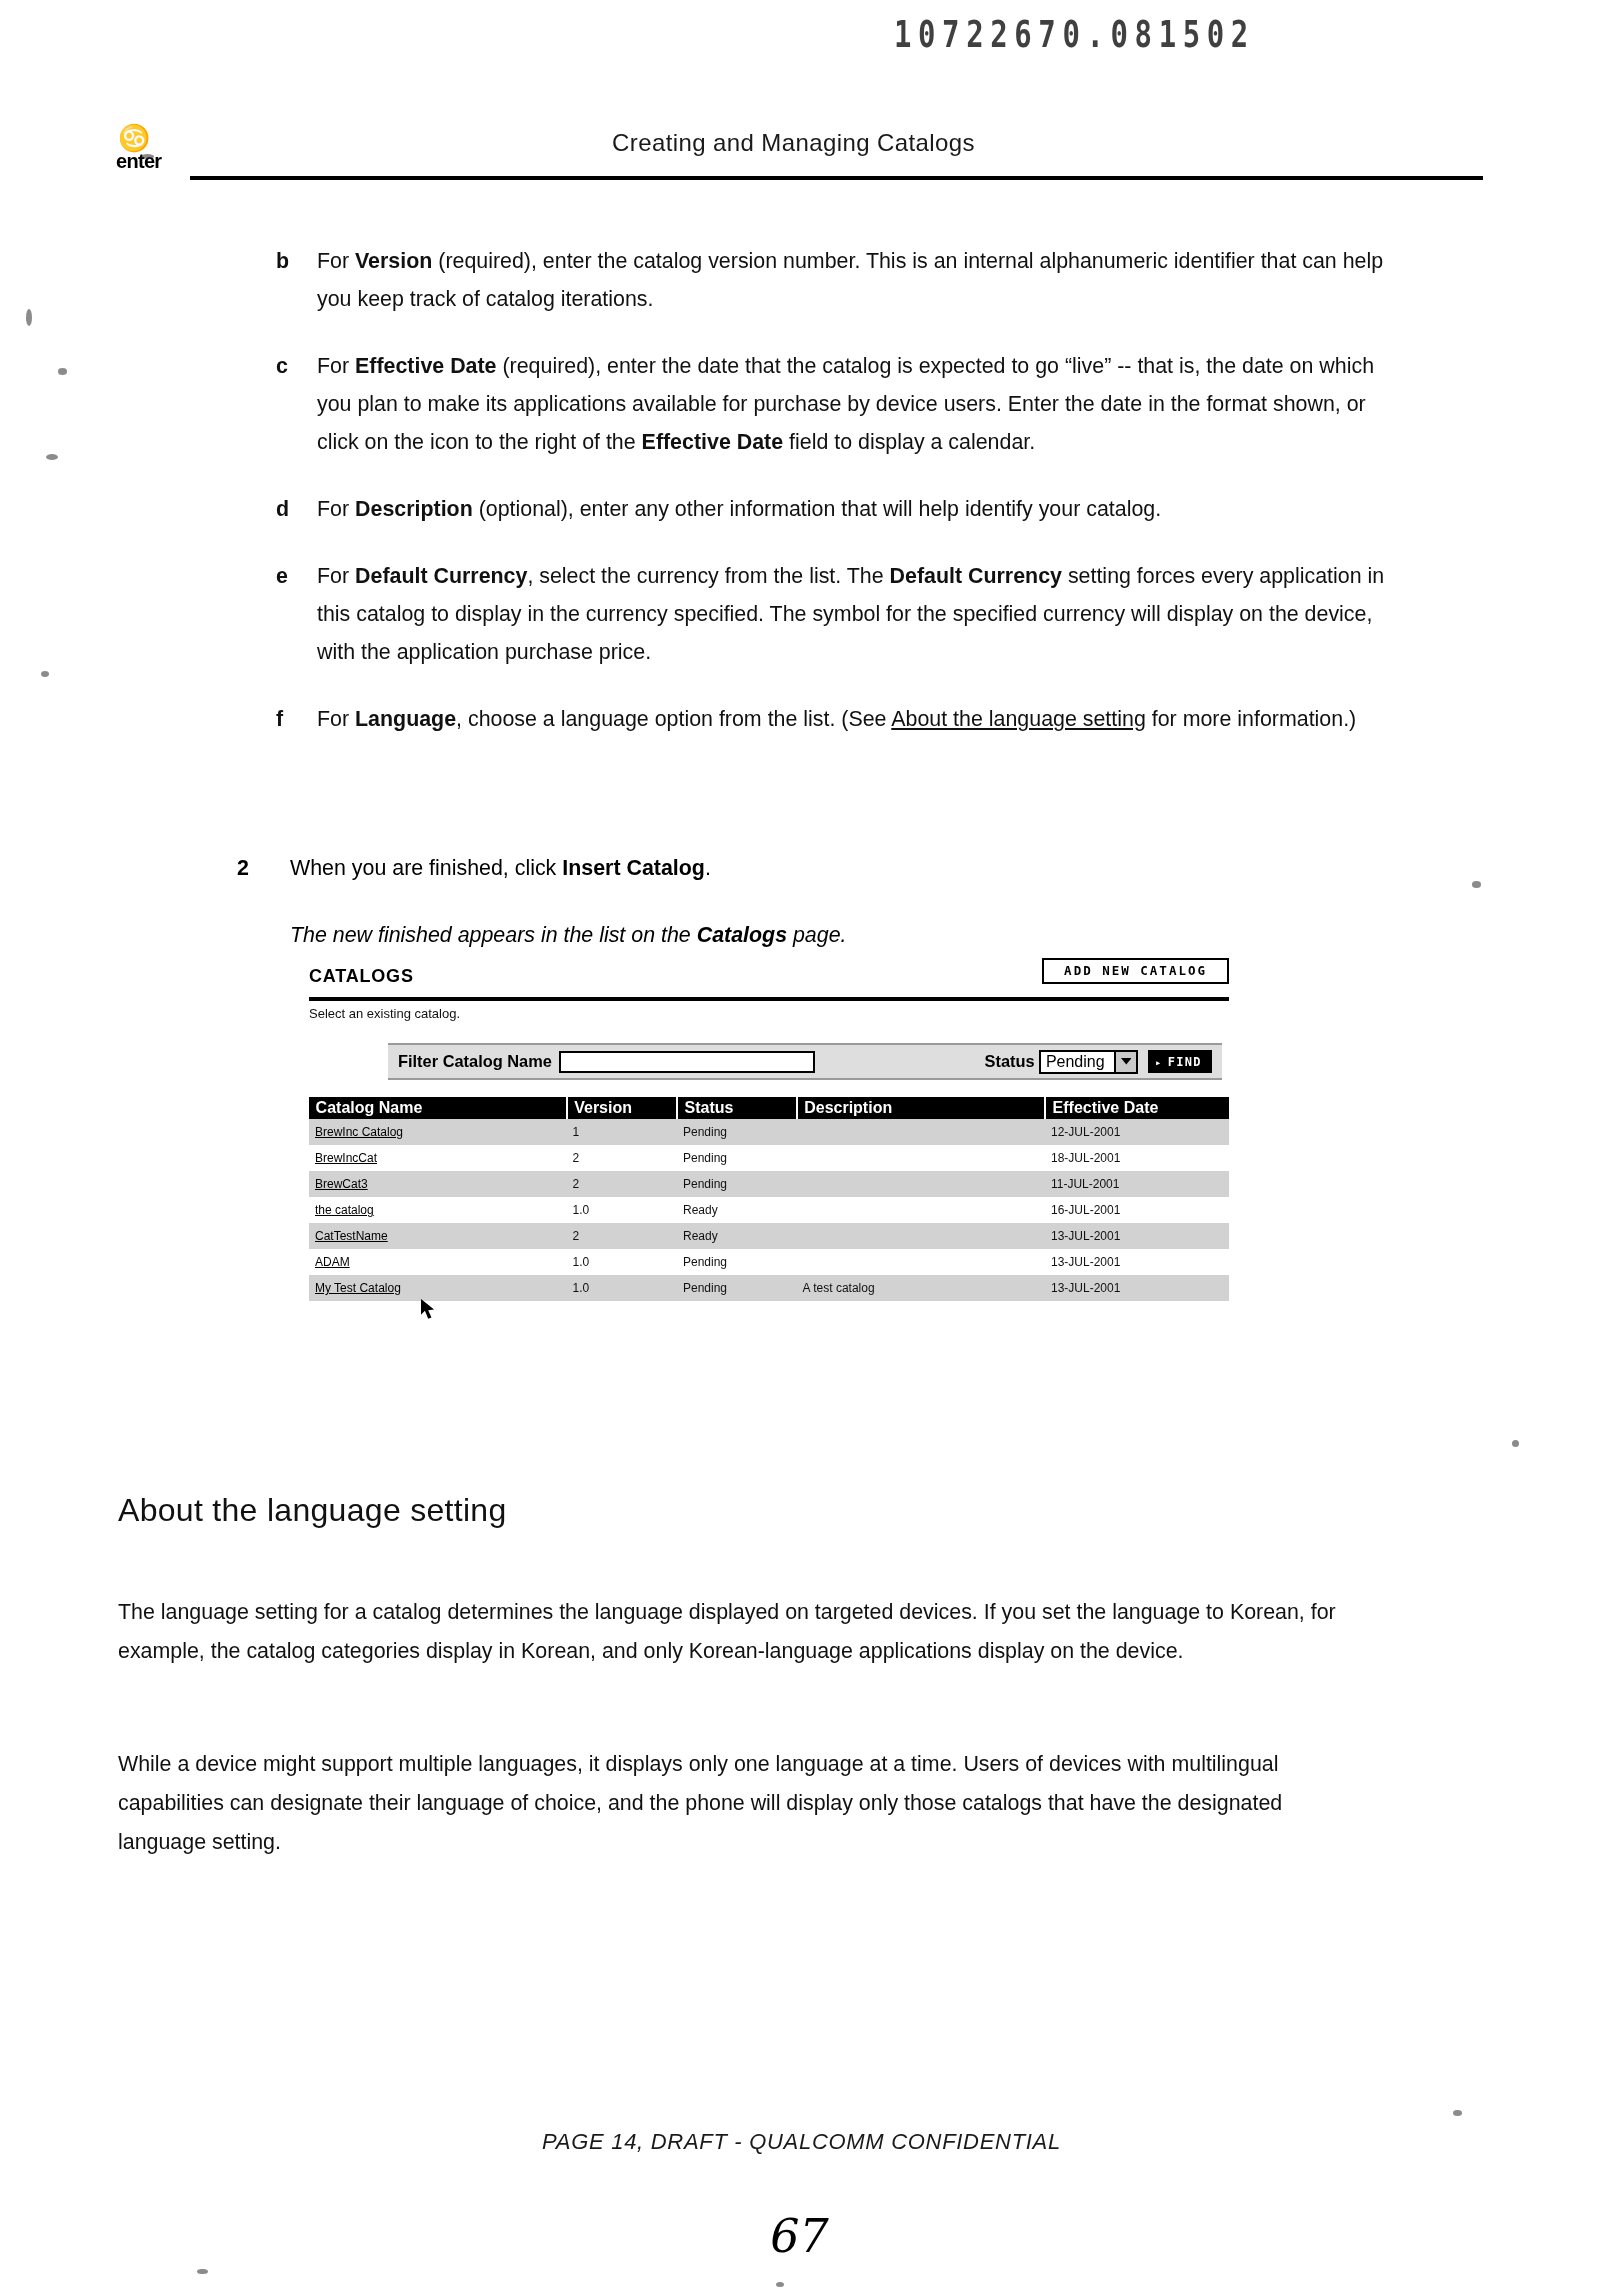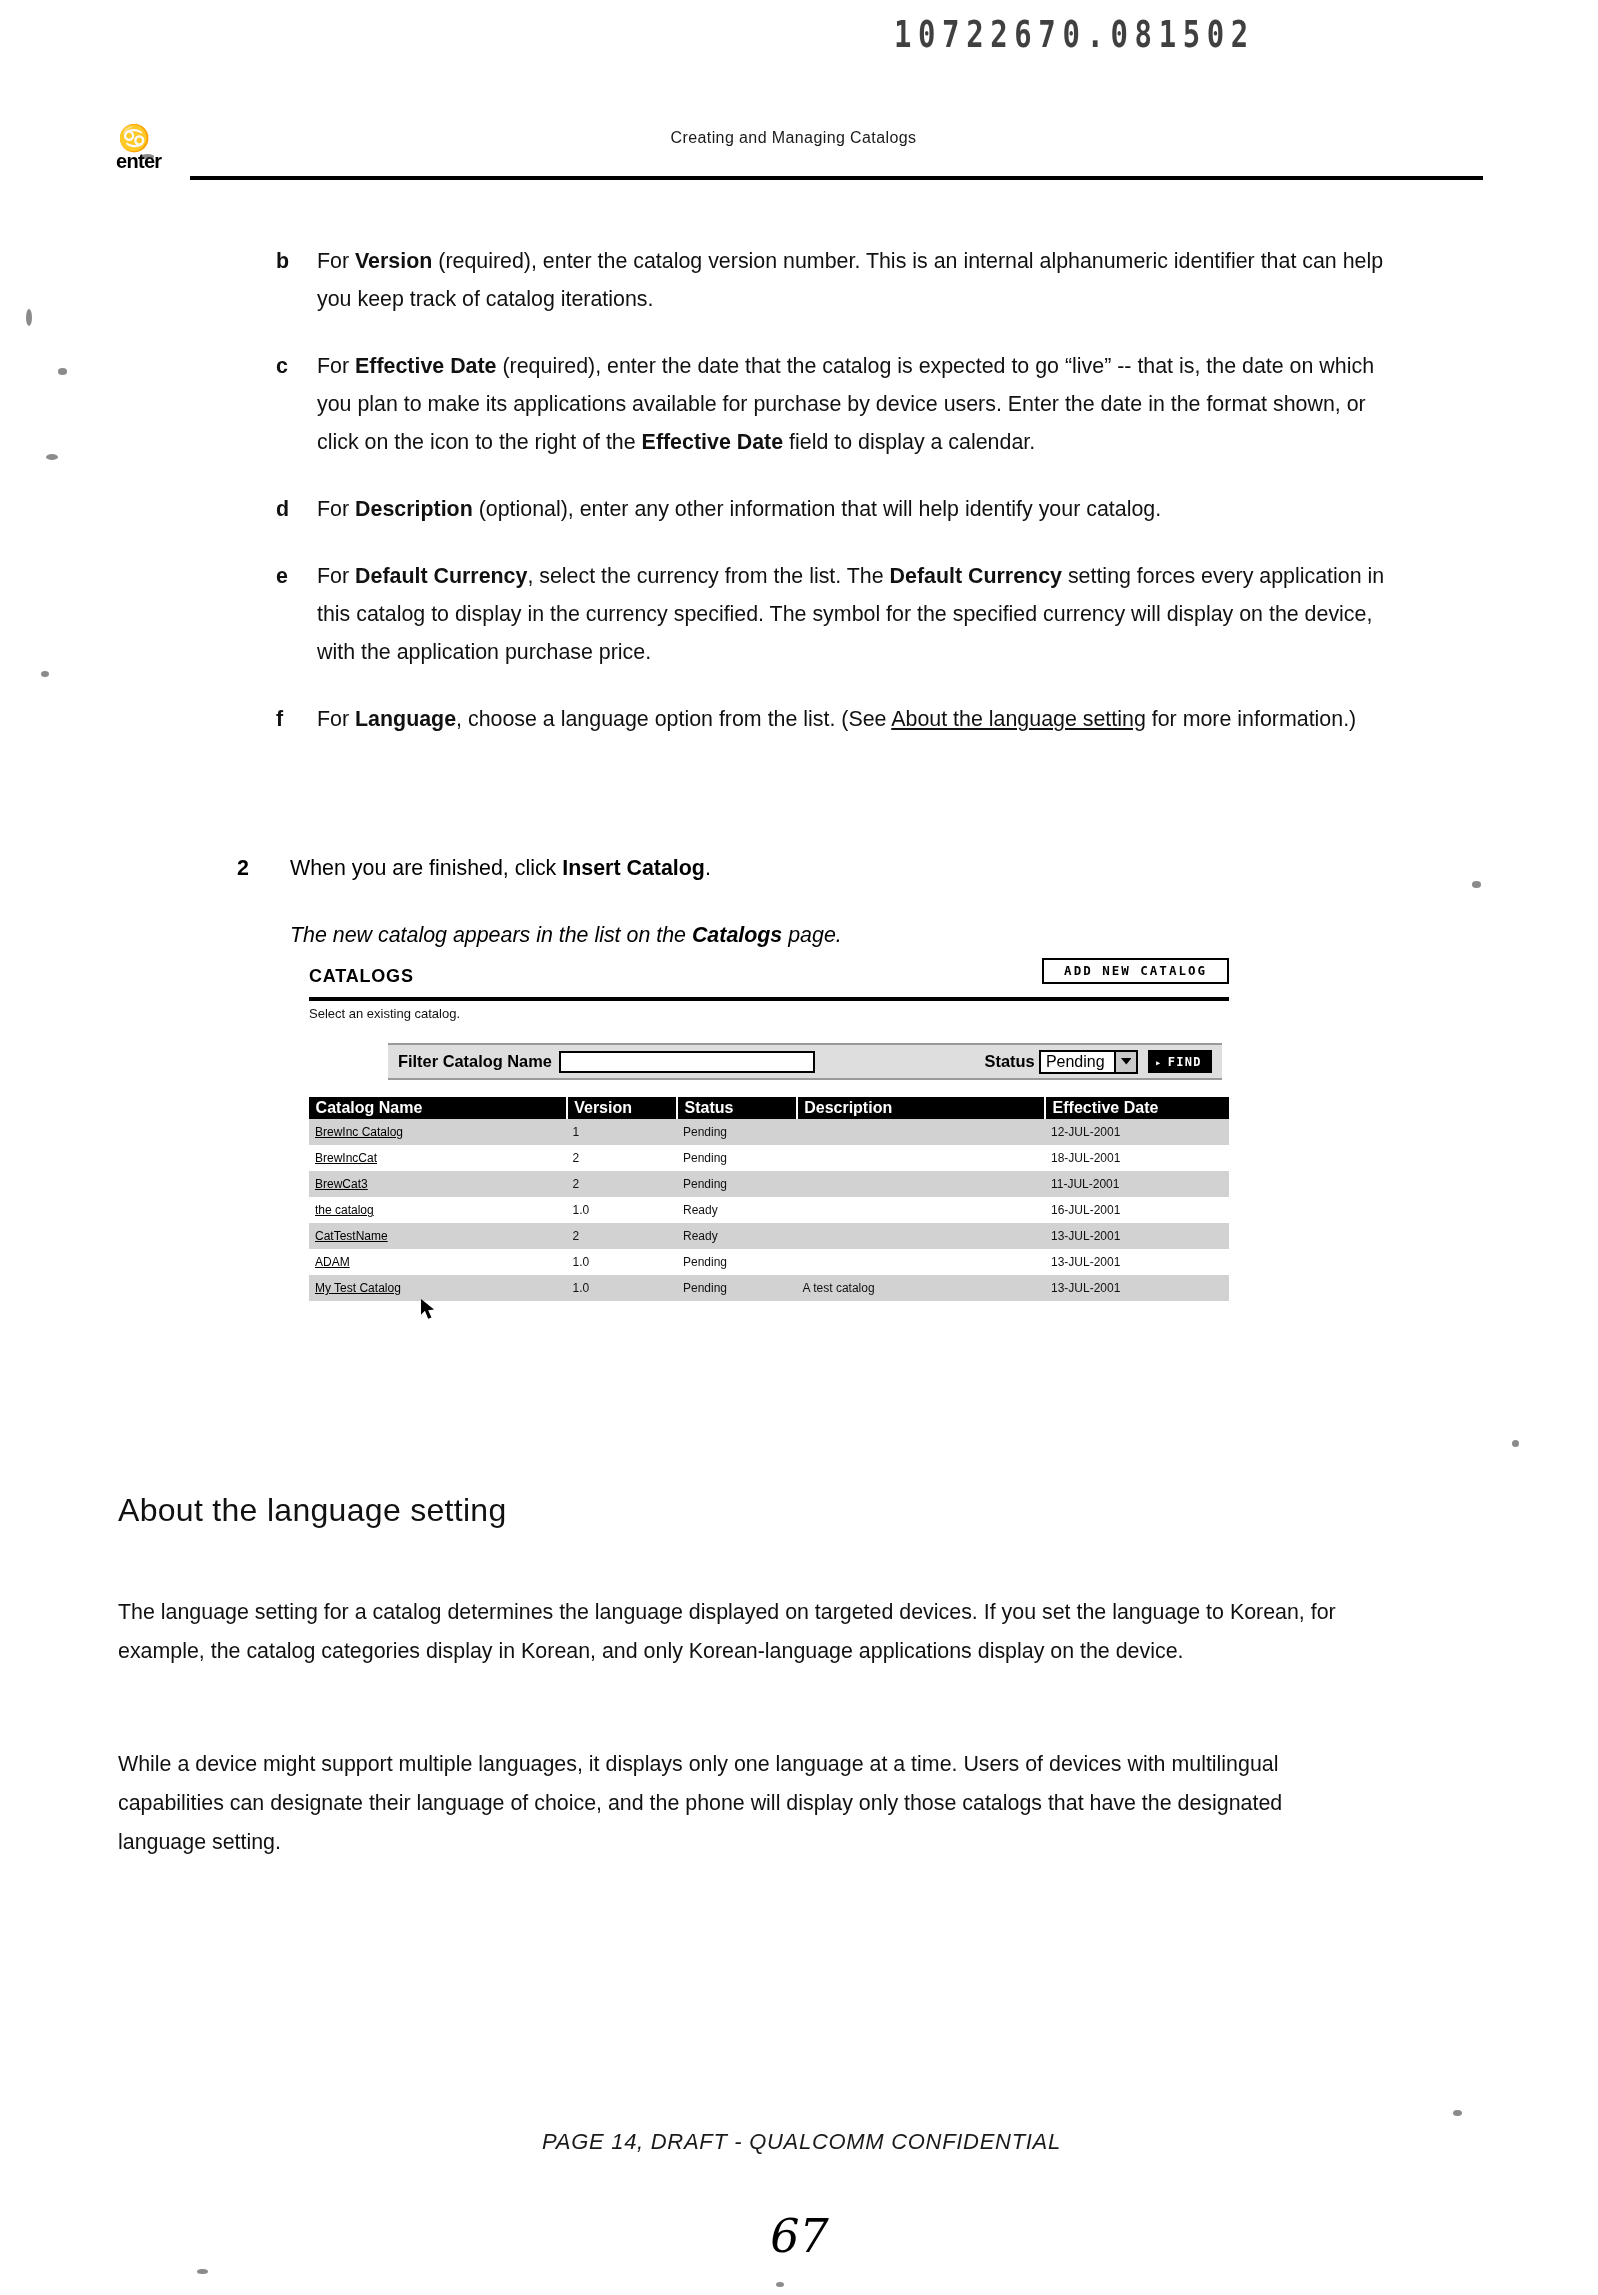--- a/index.html
+++ b/index.html
@@ -67,21 +67,21 @@
     letter-spacing: -0.7px;
     margin-top: 2.6px;
     color: #000;
   }
   .header-title {
     position: absolute;
     left: 0;
     right: 12px;
     top: 0;
     text-align: center;
-    font-size: 16px;
+    font-size: 24px;
     letter-spacing: 0.4px;
     color: #1a1a1a;
   }
   .header-rule {
     position: absolute;
     left: 74px;
     right: 0;
     top: 47px;
     height: 4px;
     background: #000;
@@ -389,21 +389,21 @@
       <span class="li-marker">f</span>
       <span><span>For </span><span style="font-weight: bold;">Language</span><span>, choose a language option from the list. (See </span><span style="text-decoration: underline;">About the language setting</span><span> for more information.)</span></span>
     </div>
   </div>
 
   <div class="step-block">
     <div class="step-row">
       <span class="step-num">2</span>
       <span><span>When you are finished, click </span><span style="font-weight: bold;">Insert Catalog</span><span>.</span></span>
     </div>
-    <div class="step-caption"><span style="font-style: italic;">The new catalog appears in the list on the </span><span style="font-weight: bold; font-style: italic;">Catalogs</span><span style="font-style: italic;"> page.</span></div>
+    <div class="step-caption"><span style="font-style: italic;">The new finished appears in the list on the </span><span style="font-weight: bold; font-style: italic;">Catalogs</span><span style="font-style: italic;"> page.</span></div>
   </div>
 
   <div class="app-shot">
 
     <div class="app-titlerow">
       <div class="app-title">CATALOGS</div>
       <div class="app-addbtn">ADD NEW CATALOG</div>
     </div>
     <div class="app-rule"></div>
     <div class="app-subtitle">Select an existing catalog.</div>

